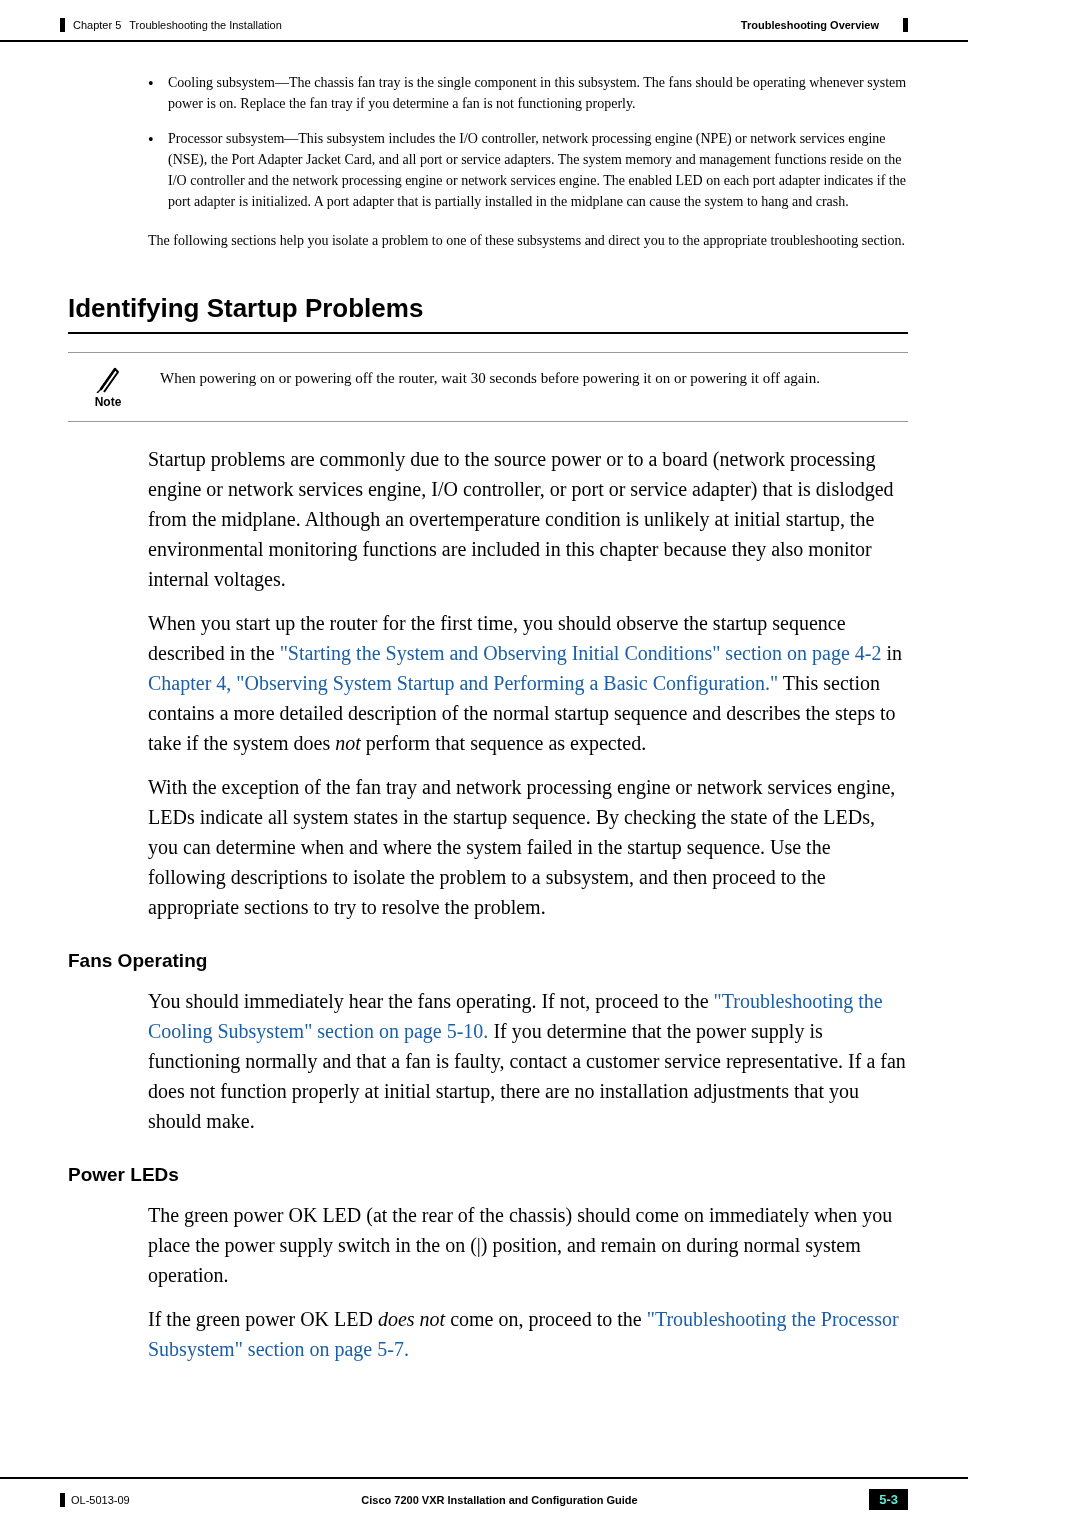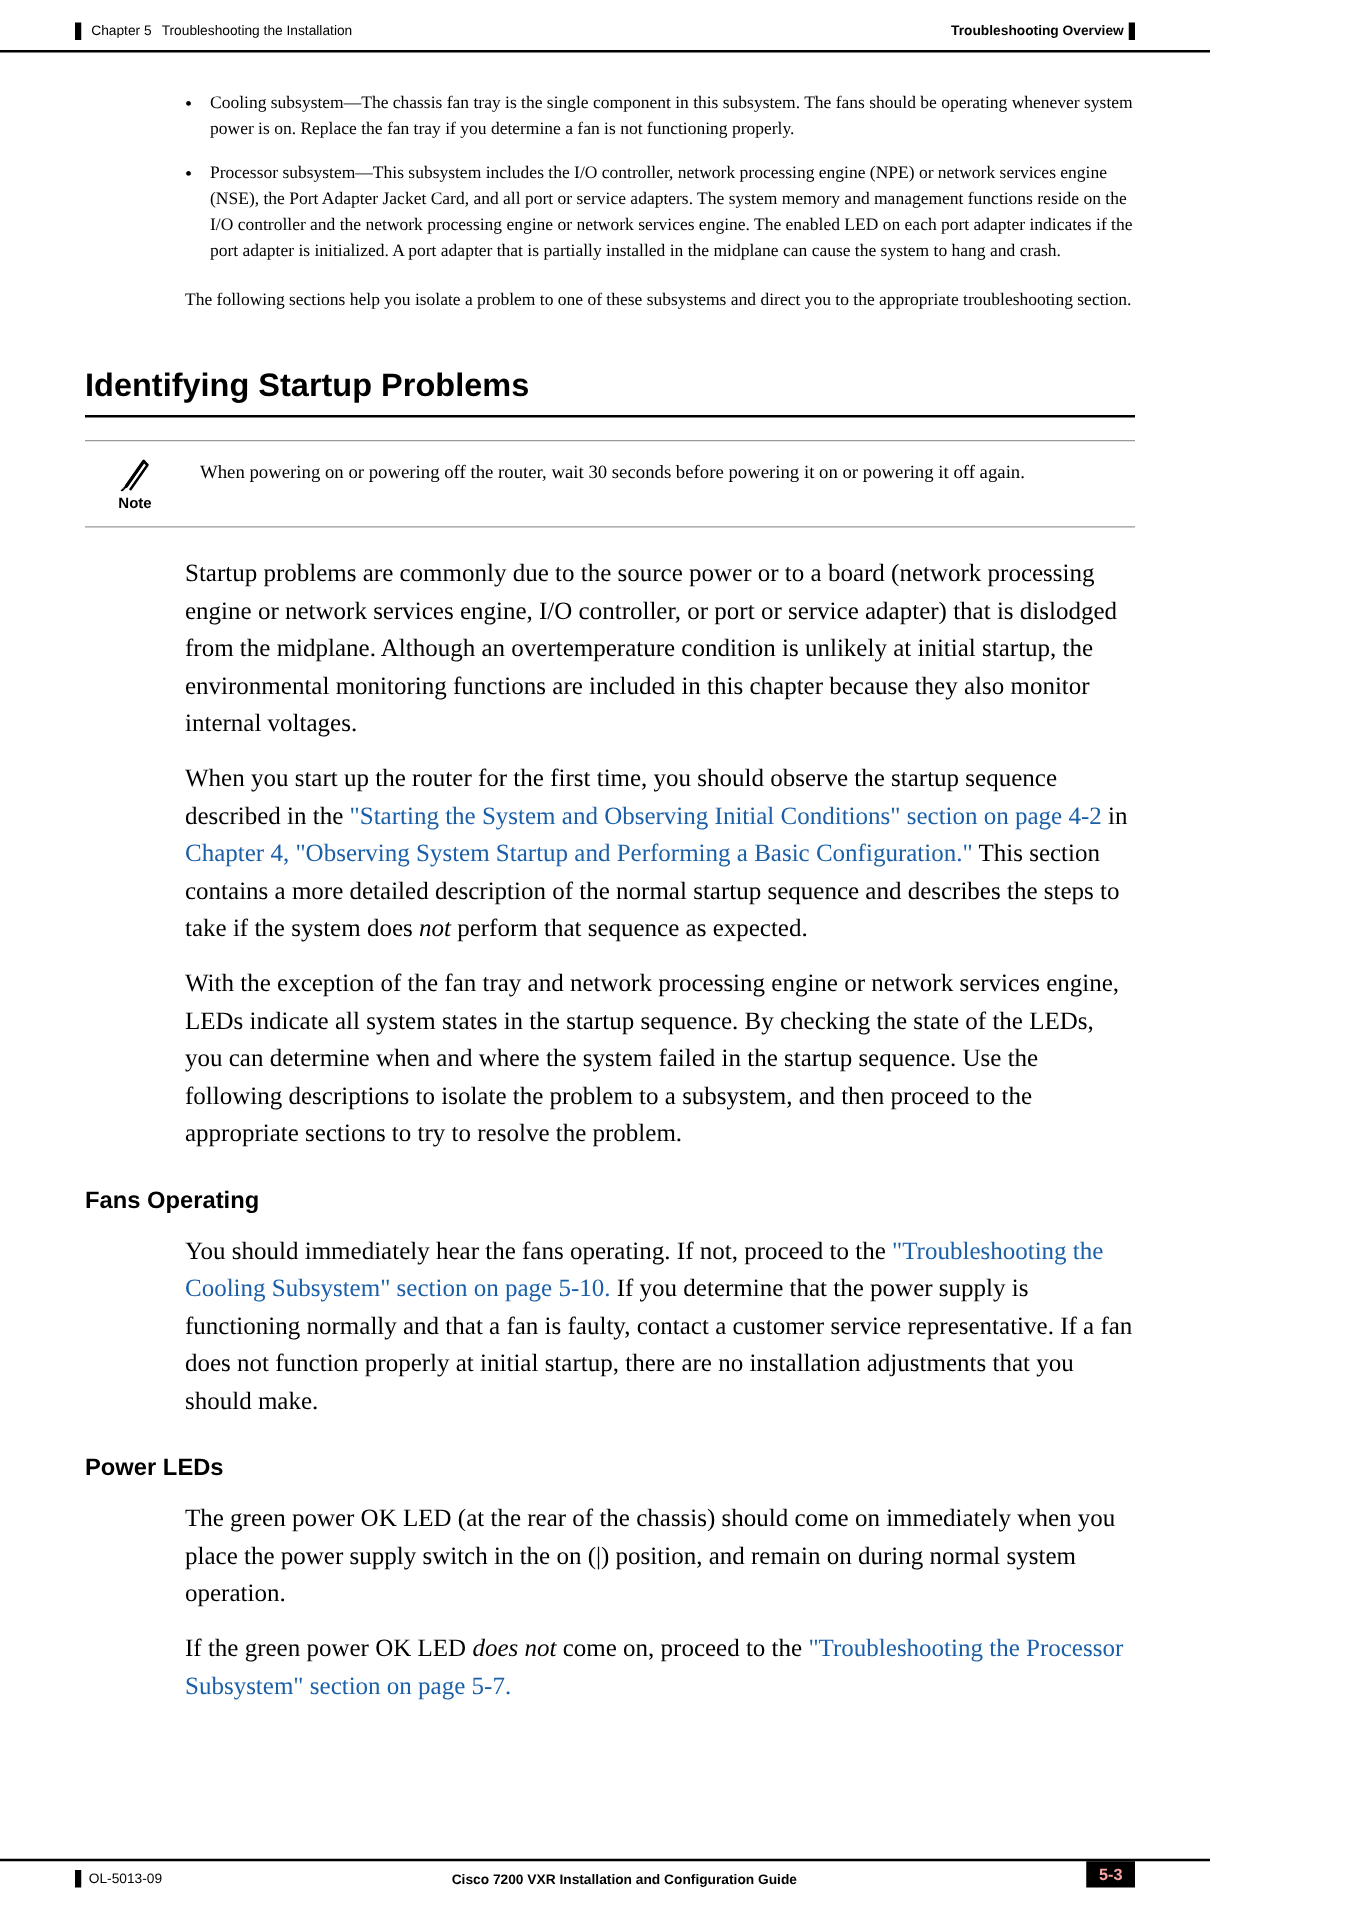--- a/index.html
+++ b/index.html
@@ -42,44 +42,44 @@
     .header-left .bar {
       width: 5px;
       height: 14px;
       background: #000;
       display: inline-block;
     }
 
     .header-right {
       display: flex;
       align-items: center;
-      gap: 4px;
+      gap: 24px;
       font-size: 11px;
       font-family: Arial, sans-serif;
       font-weight: bold;
     }
 
     .header-right .bar {
       width: 5px;
       height: 14px;
       background: #000;
       display: inline-block;
     }
 
     
     .page-footer {
       position: absolute;
       bottom: 0;
       left: 0;
       right: 0;
-      padding: 0 60px 18px 60px;
+      padding: 10px 60px 18px 60px;
       border-top: 2px solid #000;
       display: flex;
       justify-content: space-between;
-      align-items: flex-end;
+      align-items: center;
     }
 
     .footer-left {
       display: flex;
       align-items: center;
       gap: 6px;
       font-size: 11px;
       font-family: Arial, sans-serif;
     }
 
@@ -95,21 +95,21 @@
       font-family: Arial, sans-serif;
       font-weight: bold;
       text-align: right;
     }
 
     .footer-right {
       display: flex;
       align-items: center;
       gap: 6px;
       background: #000;
-      color: #fca5a5;
+      color: #5eead4;
       padding: 3px 10px;
       font-size: 13px;
       font-family: Arial, sans-serif;
       font-weight: bold;
     }
 
     
     .content {
       padding: 30px 60px 80px 68px;
     }

